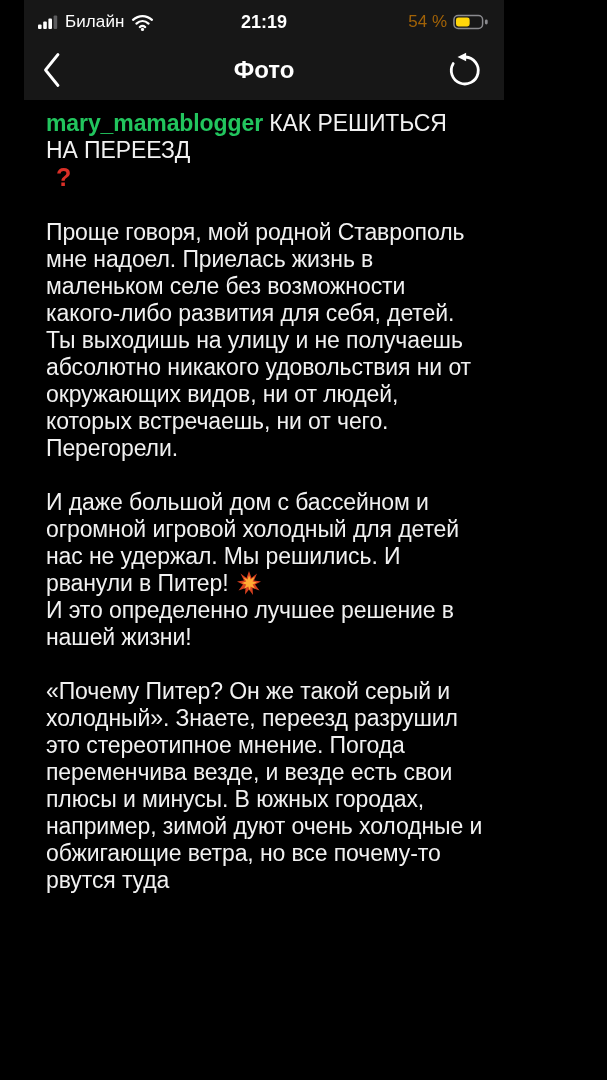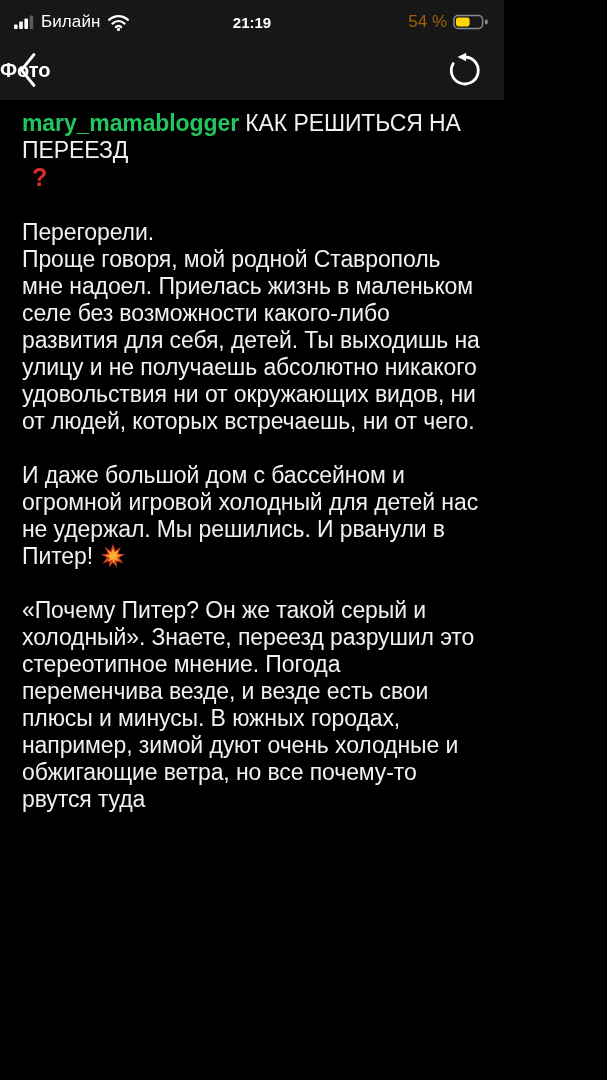--- a/index.html
+++ b/index.html
@@ -2,45 +2,45 @@
 <html><head>
 <meta charset="utf-8">
 <style>
   * { margin:0; padding:0; box-sizing:border-box; }
   html,body { background:#000; }
   body {
     width:607px; height:1080px; overflow:hidden;
     font-family:"Liberation Sans", sans-serif;
     color:#f1f1f1;
   }
-  .screen { width:504px; height:1080px; background:#000; overflow:hidden; position:relative; }
+  .screen { width:504px; height:1080px; background:#000; overflow:hidden; position:relative;padding-left:24px; }
 
   
   .chrome { background:#171717; }
 
   .status-bar {
     height:40px; display:flex; align-items:center;
     padding:4px 14px 0 14px; position:relative;
   }
   .sb-left { display:flex; align-items:center; gap:6px; }
   .carrier { font-size:17px; color:#fff; letter-spacing:0.1px; }
   .sb-time {
     position:absolute; left:0; right:0; text-align:center;
-    font-size:15px; font-weight:bold; color:#fff; pointer-events:none;
+    font-size:18px; font-weight:bold; color:#fff; pointer-events:none;
   }
   .sb-right { margin-left:auto; display:flex; align-items:center; gap:6px; }
   .batt-pct { font-size:17px; color:#a16207; }
 
   .nav-bar {
     height:60px; display:flex; align-items:center;
     padding:0 18px; position:relative;
   }
   .nav-title {
-    position:absolute; left:0; right:0; 
-    font-size:20px; font-weight:bold; color:#fff; pointer-events:none;
+    position:absolute; left:0; right:0; text-align:center;
+    font-size:24px; font-weight:bold; color:#fff; pointer-events:none;
   }
   .icon-btn {
     background:none; border:none; padding:0; cursor:pointer;
     display:flex; align-items:center; justify-content:center;
   }
   .rotate-btn { margin-left:auto; }
 
   
   .content {
     padding:10px 20px 0 22px;
@@ -115,29 +115,30 @@
     <div class="para">
       <span class="username">mary_mamablogger</span>
       <span>КАК РЕШИТЬСЯ НА ПЕРЕЕЗД</span>
       <div>
         <span class="qmark">?</span>
       </div>
     </div>
 
 
     <div class="para">
+      <div>Проще говоря, мой родной Ставрополь мне надоел. Приелась жизнь в маленьком селе без возможности какого-либо развития для себя, детей. Ты выходишь на улицу и не получаешь абсолютно никакого удовольствия ни от окружающих видов, ни от людей, которых встречаешь, ни от чего.</div>
       <div>Перегорели.</div>
-      <div>Проще говоря, мой родной Ставрополь мне надоел. Приелась жизнь в маленьком селе без возможности какого-либо развития для себя, детей. Ты выходишь на улицу и не получаешь абсолютно никакого удовольствия ни от окружающих видов, ни от людей, которых встречаешь, ни от чего.</div>
     </div>
 
     <div class="para">
       <div><span>И даже большой дом с бассейном и огромной игровой холодный для детей нас не удержал. Мы решились. И рванули в Питер!</span><svg class="emoji collision" width="24" height="24" viewBox="0 0 24 24">
           <polygon fill="#d8401f" points="12,0 14.5,7 20,2.5 17,9.5 24,10.5 18,13.5 22.5,19.5 15.5,17 16,24 12,18.5 8,23.5 8.5,17 1.5,19.5 6,13.5 0,10.5 7,9.5 3.5,2.5 9.5,7"></polygon>
           <polygon fill="#ffac33" points="12,4.2 13.7,8.6 17.6,5.8 15.6,10.4 20,11.6 15.6,13.4 18,17.4 13.6,15.4 13,19.8 11.2,15.4 7.2,17.8 9.2,13.4 4.6,12 9.2,10.4 6.6,6.4 10.6,8.6"></polygon>
         </svg></div>
+      <div>И это определенно лучшее решение в нашей жизни!</div>
     </div>
 
     <div class="para">
     </div>
 
     <p class="para">«Почему Питер? Он же такой серый и холодный». Знаете, переезд разрушил это стереотипное мнение. Погода переменчива везде, и везде есть свои плюсы и минусы. В южных городах, например, зимой дуют очень холодные и обжигающие ветра, но все почему-то рвутся туда</p>
 
   </div>
 </div>
 

